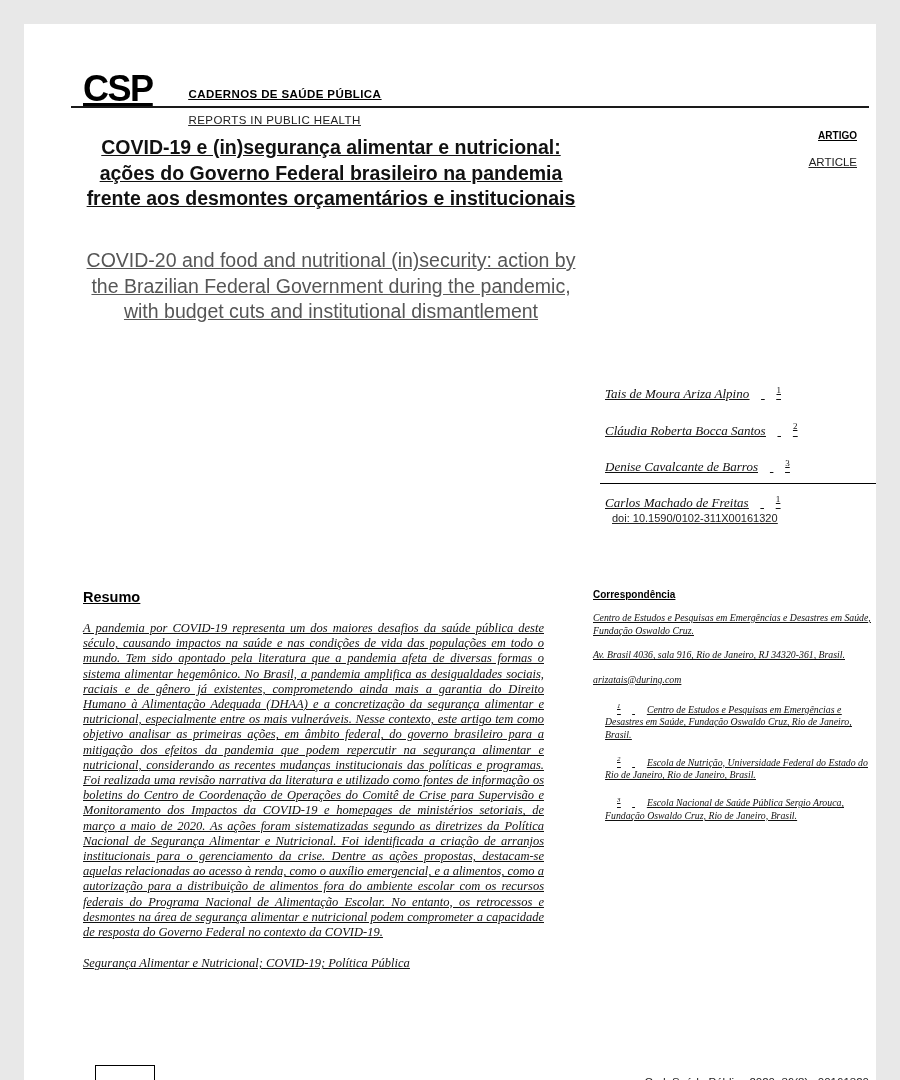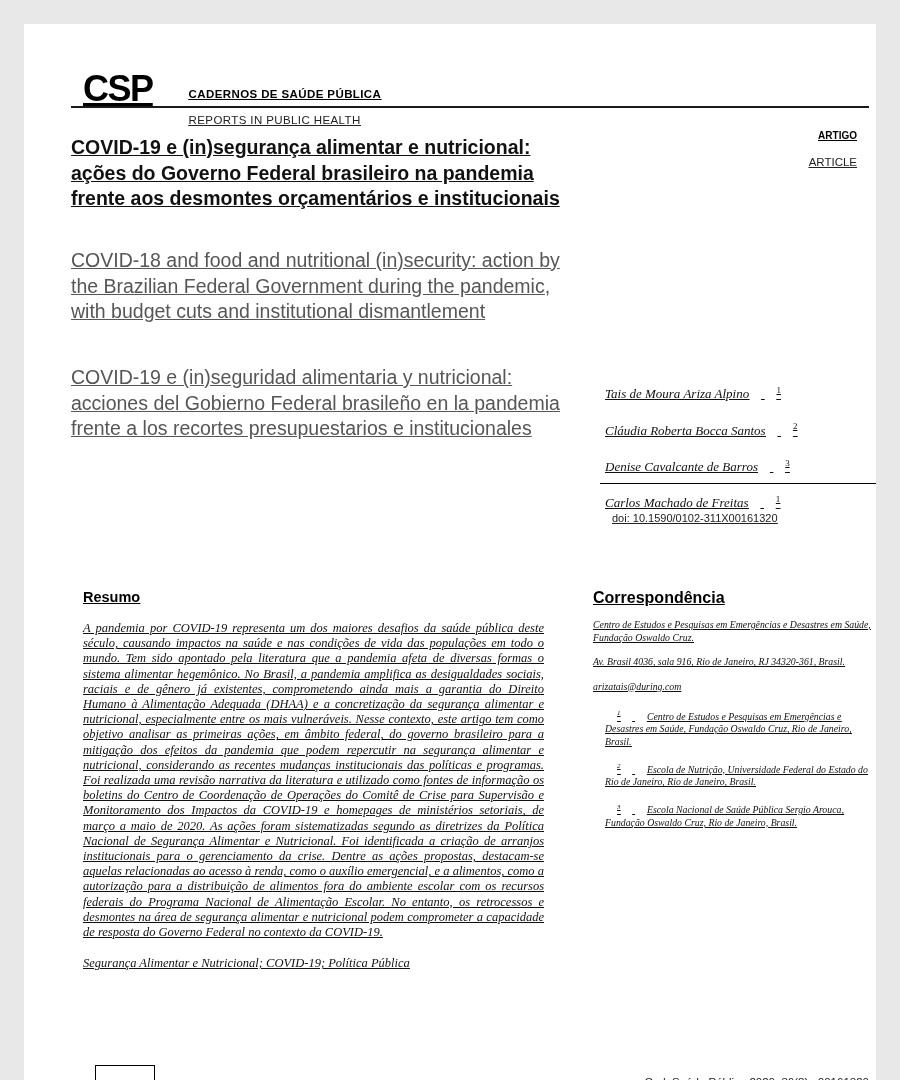--- a/index.html
+++ b/index.html
@@ -36,21 +36,21 @@
   .journal-name { margin-left: 12px; padding-top: 7px; }
   .jn1 { font-size: 11.5px; font-weight: bold; letter-spacing: 0.4px; color: #000; line-height: 14px; }
   .jn2 { font-size: 11.5px; font-weight: normal; letter-spacing: 0.4px; color: #222; line-height: 14px; }
 
   
   .article-type { position: absolute; right: 43px; top: 80px; text-align: right; line-height: 15px; }
   .at-pt { font-size: 10px; font-weight: bold; color: #000; }
   .at-en { font-size: 11.5px; color: #222; }
 
   
-  .title { position: absolute; left: 35px; width: 502px; font-size: 19.5px; line-height: 25.5px; }
+  .title { position: absolute; left: 44px; width: 502px; font-size: 19.5px; line-height: 25.5px; text-align: center; }
   .title-pt { top: 99px; font-weight: bold; color: #111; }
   .title-en { top: 212px; font-weight: normal; color: #565656; }
   .title-es { top: 329px; font-weight: normal; color: #565656; }
 
   
   .authors {
     position: absolute; left: 545px; top: 332px; width: 312px;
     font-family: "Liberation Serif", serif;
     font-style: italic;
     font-size: 13px; line-height: 20px; color: #111;
@@ -75,21 +75,21 @@
     color: #111;
   }
   .keywords {
     font-family: "Liberation Serif", serif;
     font-style: italic;
     font-size: 12.5px; margin-top: 16px; color: #111;
   }
 
   
   .corr { position: absolute; left: 545px; top: 541px; width: 312px; }
-  .corr h3 { font-size: 16px; font-weight: bold; color: #000; margin-bottom: 2px; font-family: "Liberation Sans", sans-serif; }
+  .corr h3 { font-size: 10px; font-weight: bold; color: #000; margin-bottom: 2px; font-family: "Liberation Sans", sans-serif; }
   .corr p {
     font-family: "Liberation Serif", serif;
     font-style: italic;
     font-size: 9.8px; line-height: 12.6px; color: #111;
   }
   .corr .email { margin-bottom: 0; }
   .affils { margin-top: 14px; }
   .affils p sup { font-size: 7px; font-style: italic; }
 
   
@@ -140,22 +140,21 @@
       <div class="jn2">REPORTS IN PUBLIC HEALTH</div>
     </div>
   </header>
 
   <div class="article-type">
     <div class="at-pt">ARTIGO</div>
     <div class="at-en">ARTICLE</div>
   </div>
 
   <h1 class="title title-pt">COVID-19 e (in)segurança alimentar e nutricional: ações do Governo Federal brasileiro na pandemia frente aos desmontes orçamentários e institucionais</h1>
-  <h2 class="title title-en">COVID-18 and food and nutritional (in)security: action by the Brazilian Federal Government during the pandemic, with budget cuts and institutional dismantlement</h2>
-  <h2 class="title title-es">COVID-19 e (in)seguridad alimentaria y nutricional: acciones del Gobierno Federal brasileño en la pandemia frente a los recortes presupuestarios e institucionales</h2>
+  <h2 class="title title-en">COVID-20 and food and nutritional (in)security: action by the Brazilian Federal Government during the pandemic, with budget cuts and institutional dismantlement</h2>
 
   <div class="authors">
     <div><span>Tais de Moura Ariza Alpino</span> <sup>1</sup></div>
     <div><span>Cláudia Roberta Bocca Santos</span> <sup>2</sup></div>
     <div><span>Denise Cavalcante de Barros</span> <sup>3</sup></div>
     <div><span>Carlos Machado de Freitas</span> <sup>1</sup></div>
   </div>
 
   <div class="doi-block">
     <span>doi: 10.1590/0102-311X00161320</span>

